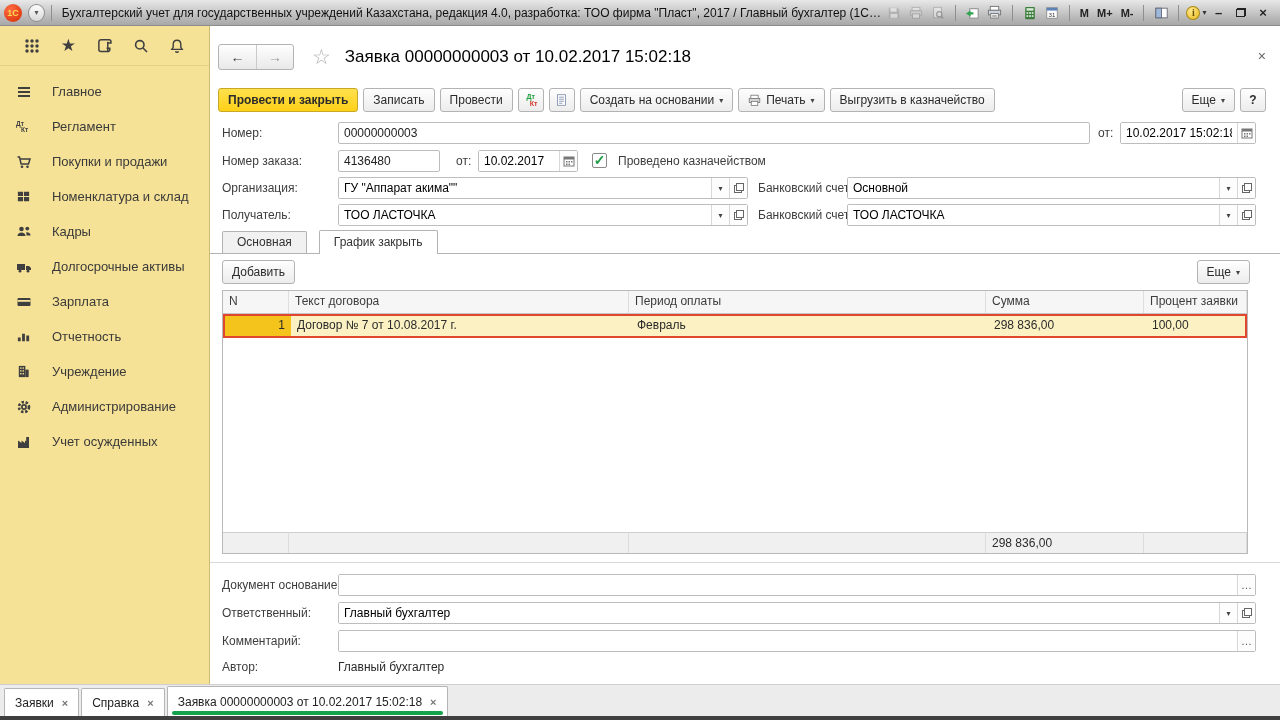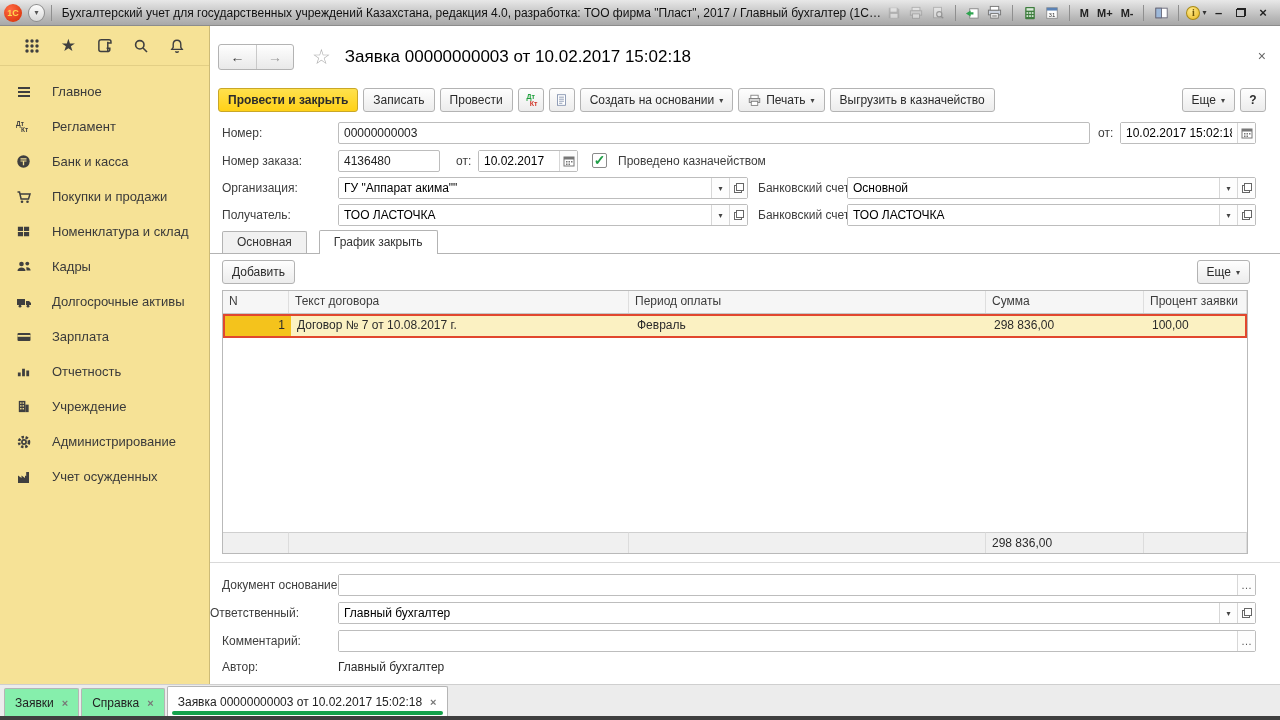--- a/index.html
+++ b/index.html
@@ -92,21 +92,21 @@
   .row-sel .c { background:#fbf1c2; padding:2px 6px; height:20px; white-space:nowrap; overflow:hidden; }
   .row-sel .c.ncell { background:#f4c31c; text-align:right; }
   .c.num { text-align:left; }
   .tfoot { position:absolute; bottom:0; left:0; right:0; }
   .tfoot .c { background:#f0f0f0; border-top:1px solid #cfcfcf; border-right:1px solid #dcdcdc; padding:3px 6px; height:21px; }
 
   .dotbtn { flex:0 0 18px; display:flex; align-items:center; justify-content:center; border-left:1px solid #d7d7d7; color:#555; font-size:11px; background:#fdfdfd; }
 
   
   .tabbar { flex:0 0 32px; background:#ececec; border-top:1px solid #cfcfcf; display:flex; align-items:flex-end; padding:0 0 0 4px; }
-  .wtab { height:28px; margin:0 2px 0 0; padding:0 10px; display:flex; align-items:center; gap:8px; border:1px solid #b5b5b5; border-bottom:none; background:#86efac; border-radius:2px 2px 0 0; font-size:12px; color:#222; position:relative; }
+  .wtab { height:28px; margin:0 2px 0 0; padding:0 10px; display:flex; align-items:center; gap:8px; border:1px solid #b5b5b5; border-bottom:none; background:#ffffff; border-radius:2px 2px 0 0; font-size:12px; color:#222; position:relative; }
   .wtab .x { color:#777; font-weight:bold; font-size:11px; }
   .wtab.active { background:#fff; height:30px; }
   .wtab.active::after { content:""; position:absolute; left:4px; right:4px; bottom:1px; height:4px; background:#15a24c; border-radius:2px; }
   .bottomstrip { flex:0 0 4px; background:#3f3f3f; }
 
   svg { display:block; }
 </style>
 </head>
 <body>
 
@@ -251,29 +251,20 @@
           <span class="sb-lbl">Главное</span>
         </div>
         <div class="sb-item">
           <span class="sb-ic">
               <span class="ic-dtkt"><span>Дт</span><span class="k2">Кт</span></span>
             </span>
           <span class="sb-lbl">Регламент</span>
         </div>
         <div class="sb-item">
           <span class="sb-ic">
-              <svg width="15" height="15" viewBox="0 0 16 16">
-                <circle cx="8" cy="8" r="6.6" fill="#3f3f3f"></circle>
-                <path fill="#f6e296" d="M4.8 4.6h6.4v1.3H4.8zM4.8 6.8h6.4v1.3H8.7V12H7.3V8.1H4.8z"></path>
-              </svg>
-            </span>
-          <span class="sb-lbl">Банк и касса</span>
-        </div>
-        <div class="sb-item">
-          <span class="sb-ic">
               <svg width="16" height="16" viewBox="0 0 16 16">
                 <path fill="none" stroke="#3f3f3f" stroke-width="1.5" d="M1.5 3h2l1.6 7h7.4l1.5-5H4.2"></path>
                 <circle cx="6" cy="12.8" r="1.3" fill="#3f3f3f"></circle>
                 <circle cx="11.5" cy="12.8" r="1.3" fill="#3f3f3f"></circle>
               </svg>
             </span>
           <span class="sb-lbl">Покупки и продажи</span>
         </div>
         <div class="sb-item">
           <span class="sb-ic">
@@ -546,21 +537,21 @@
         </div>
       </div>
       <div class="abs panel-bottom"></div>
 
       <div class="abs frow" style="top:548px;left:12px;"><label class="flabel">Документ основание:</label></div>
       <div class="abs fld" style="top:548px;left:128px;width:918px;">
         <input value="" style="">
         <span class="dotbtn">…</span>
       </div>
 
-      <div class="abs frow" style="top:576px;left:0;"><label class="flabel">Ответственный:</label></div>
+      <div class="abs frow" style="top:576px;left:12px;"><label class="flabel">Ответственный:</label></div>
       <div class="abs fld" style="top:576px;left:128px;width:918px;">
         <input value="Главный бухгалтер" style="">
         <span class="fbtn">
             <span class="dd">▾</span>
           </span>
         <span class="fbtn">
             <span class="ic-open"></span>
           </span>
       </div>
 

